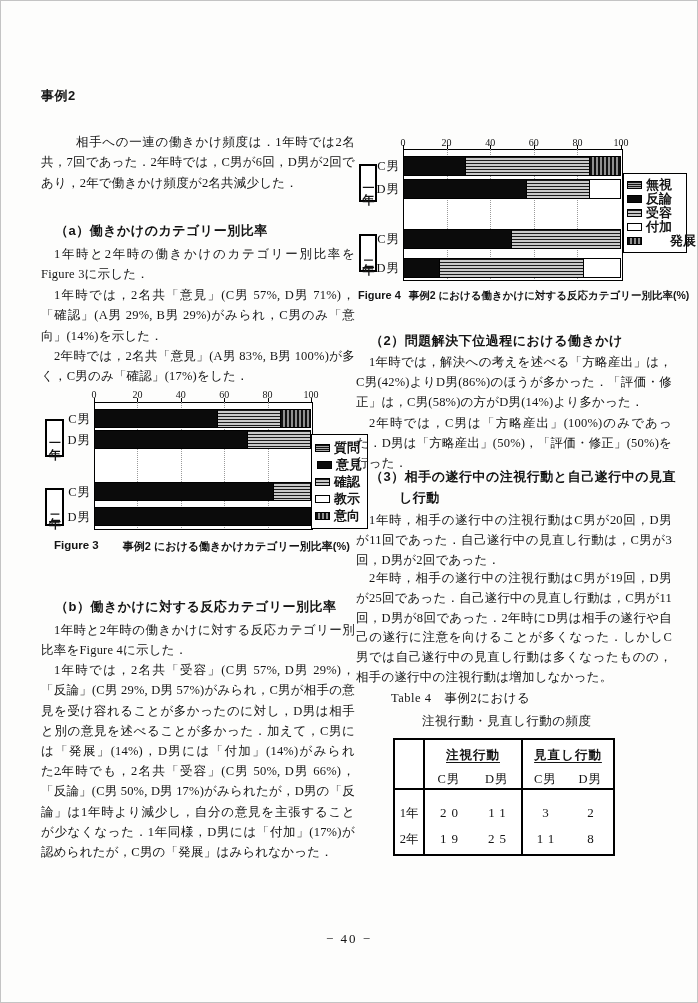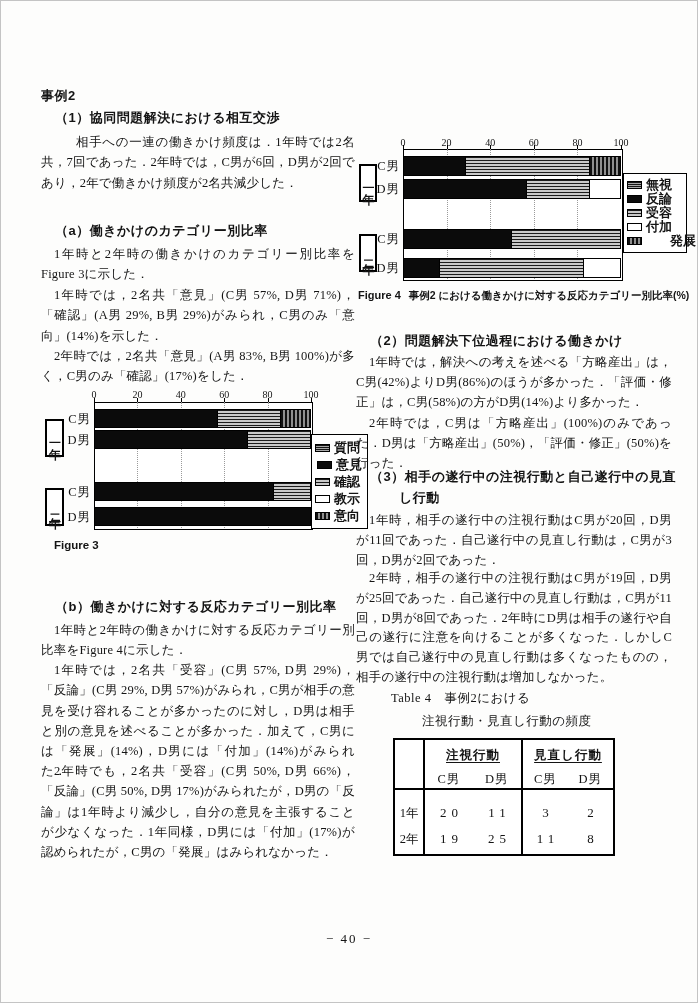--- a/index.html
+++ b/index.html
@@ -47,31 +47,31 @@
   .t4 .brow span{letter-spacing:5px;margin-left:5px;}
   .tcapt{font-size:12.5px;letter-spacing:.5px;}
   .footer{position:absolute;left:0;width:100%;text-align:center;font-size:13px;letter-spacing:2px;}
 </style>
 </head>
 <body>
 
 <div class="page">
 
   <div class="abs h" style="left:40px;top:86px;">事例2</div>
-  <div class="abs h" style="left:54px;top:108px;">（1）協同問題解決における相互交渉</div>
   <div class="abs para" style="left:40px;top:131px;width:314px;text-indent:35px;">相手への一連の働きかけ頻度は．1年時では2名共，7回であった．2年時では，C男が6回，D男が2回であり，2年で働きかけ頻度が2名共減少した．</div>
 
   <div class="abs h" style="left:54px;top:221px;">（a）働きかけのカテゴリー別比率</div>
   <div class="abs para" style="left:40px;top:243px;width:314px;text-indent:13px;">1年時と2年時の働きかけのカテゴリー別比率をFigure 3に示した．</div>
   <div class="abs para" style="left:40px;top:284px;width:314px;text-indent:13px;">1年時では，2名共「意見」(C男 57%, D男 71%)，「確認」(A男 29%, B男 29%)がみられ，C男のみ「意向」(14%)を示した．</div>
   <div class="abs para" style="left:40px;top:345px;width:314px;text-indent:13px;">2年時では，2名共「意見」(A男 83%, B男 100%)が多く，C男のみ「確認」(17%)をした．</div>
 
   <div class="figure" id="fig3" style="left:40px;top:388px;width:330px;height:172px;">
     <div class="figcaption" style="left:13px;top:150px;">
       <span class="lat">Figure 3</span>
+      <span style="margin-left:24px;">事例2 における働きかけカテゴリー別比率(%)</span>
     </div>
   <div class="plotbox" style="left: 53px; top: 13px; width: 217px; height: 126px;"></div>
       <div class="ticklabel" style="left: 41px; top: 0px;">0</div>
       <div class="tickmark" style="left: 53px; top: 9px;"></div>
       <div class="ticklabel" style="left: 84.4px; top: 0px;">20</div>
       <div class="tickmark" style="left: 96.4px; top: 9px;"></div>
       <div class="gridline" style="left: 96.4px; top: 13px; height: 126px;"></div>
       <div class="ticklabel" style="left: 127.8px; top: 0px;">40</div>
       <div class="tickmark" style="left: 139.8px; top: 9px;"></div>
       <div class="gridline" style="left: 139.8px; top: 13px; height: 126px;"></div>

